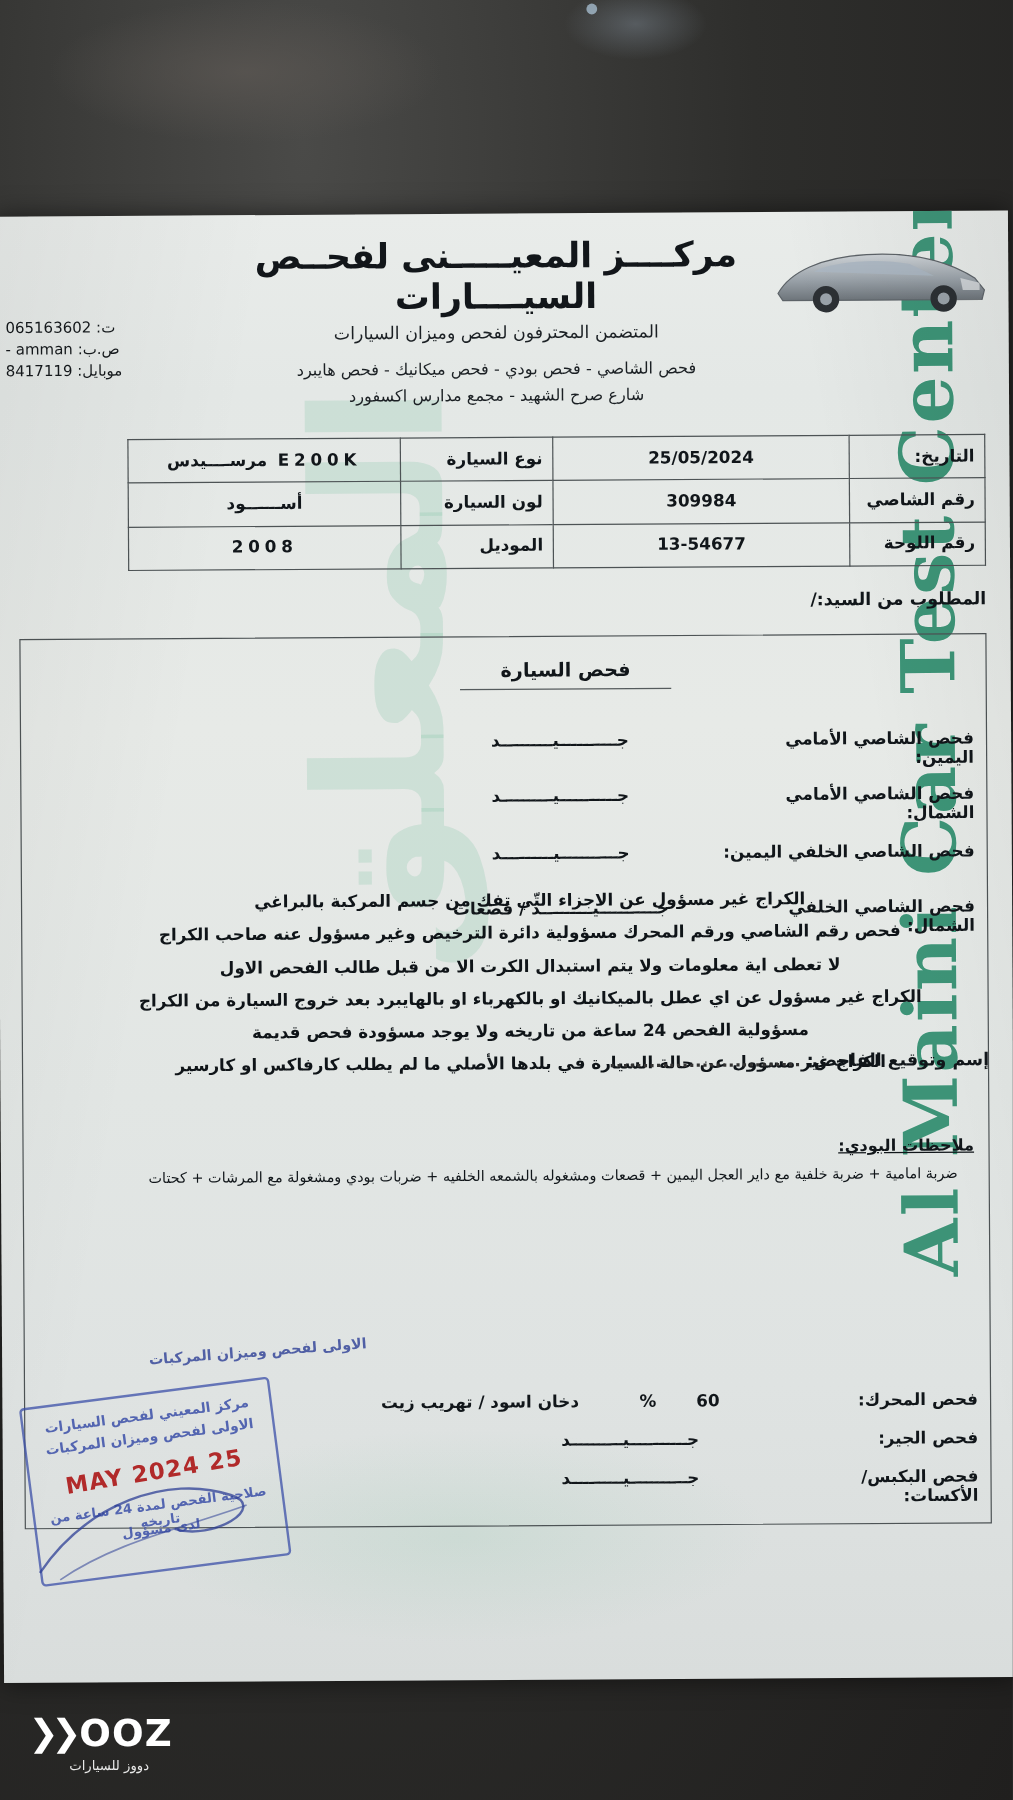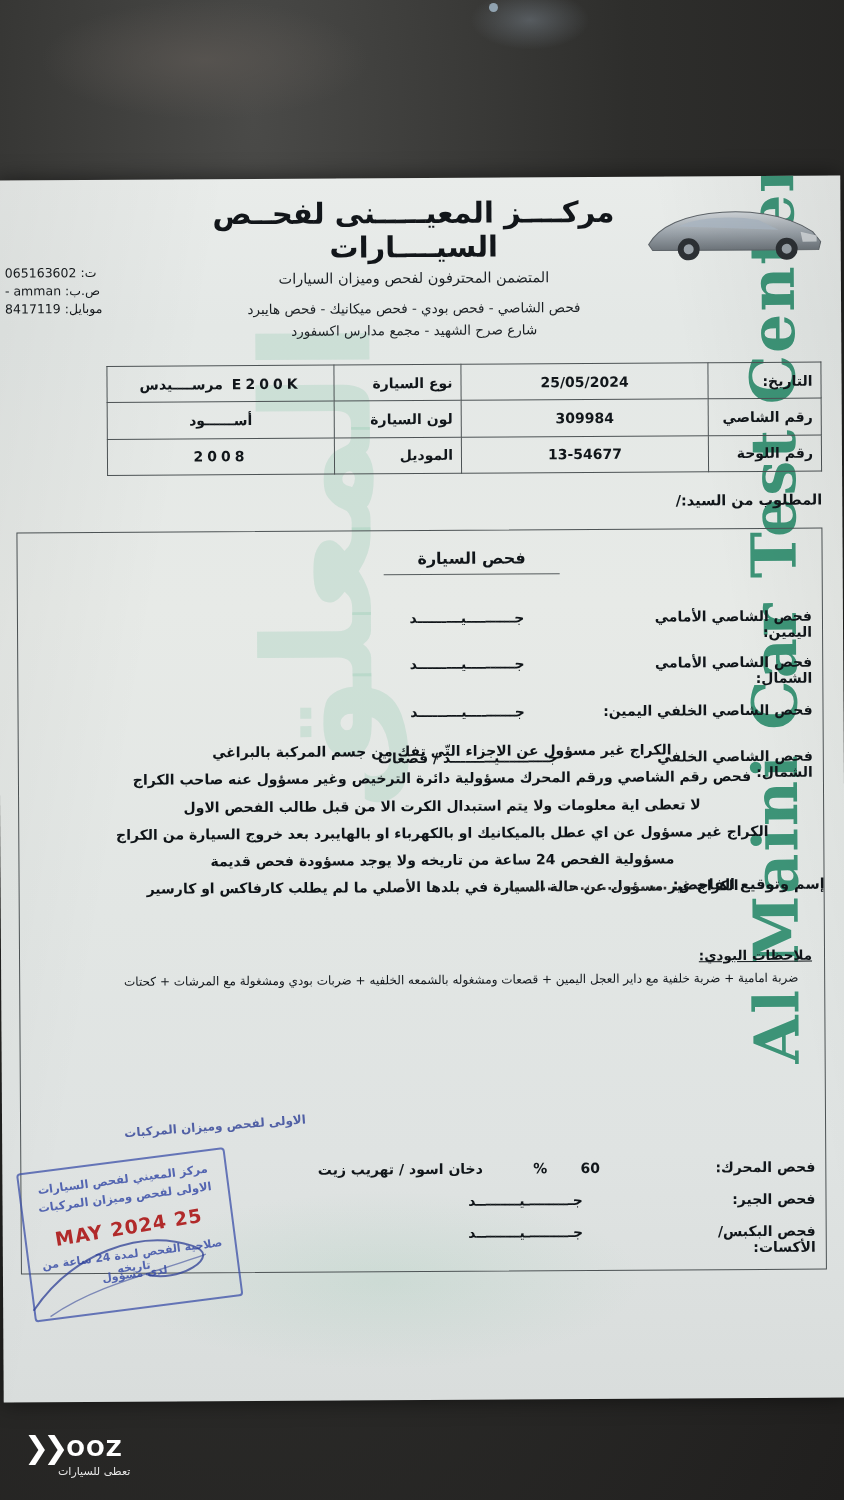--- a/index.html
+++ b/index.html
@@ -452,21 +452,21 @@
   }
   .footer-logo .chev {
     color: #ffffff;
     font-size: 30px;
     line-height: 30px;
     font-weight: bold;
     letter-spacing: -6px;
   }
   .footer-logo .fl-name {
     color: #ffffff;
-    font-size: 22px;
+    font-size: 31px;
     font-weight: bold;
     font-family: "DejaVu Sans", sans-serif;
     letter-spacing: 1px;
   }
   .footer-logo .fl-sub {
     color: #e8e8e8;
     font-size: 11px;
     margin-top: 2px;
     margin-left: 34px;
     direction: rtl;
@@ -628,14 +628,14 @@
 
   <div class="hand" style="left:118px; top:940px; width:190px; text-align:center;">الاولى لفحص وميزان المركبات</div>
 
 </div>
 
 <div class="footer-logo">
   <div class="fl-row">
     <span class="chev">❯❯</span>
     <span class="fl-name">OOZ</span>
   </div>
-  <div class="fl-sub">تعطى للسيارات</div>
+  <div class="fl-sub">دووز للسيارات</div>
 </div>
 
 </body></html>

